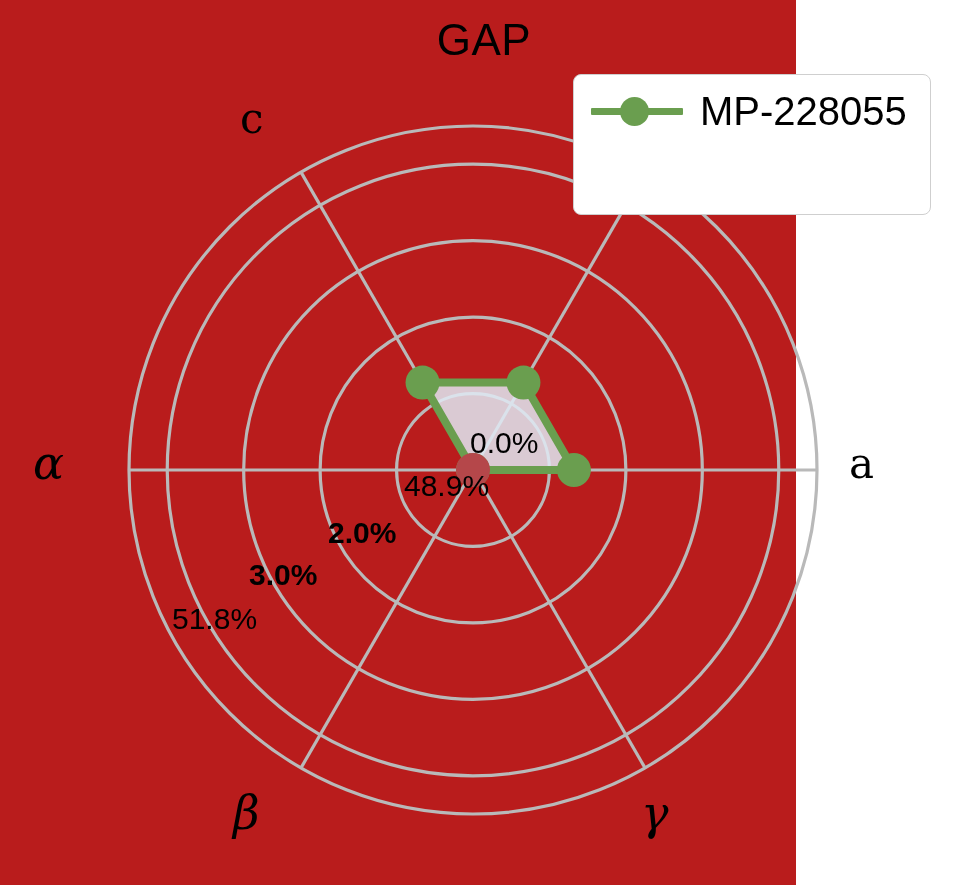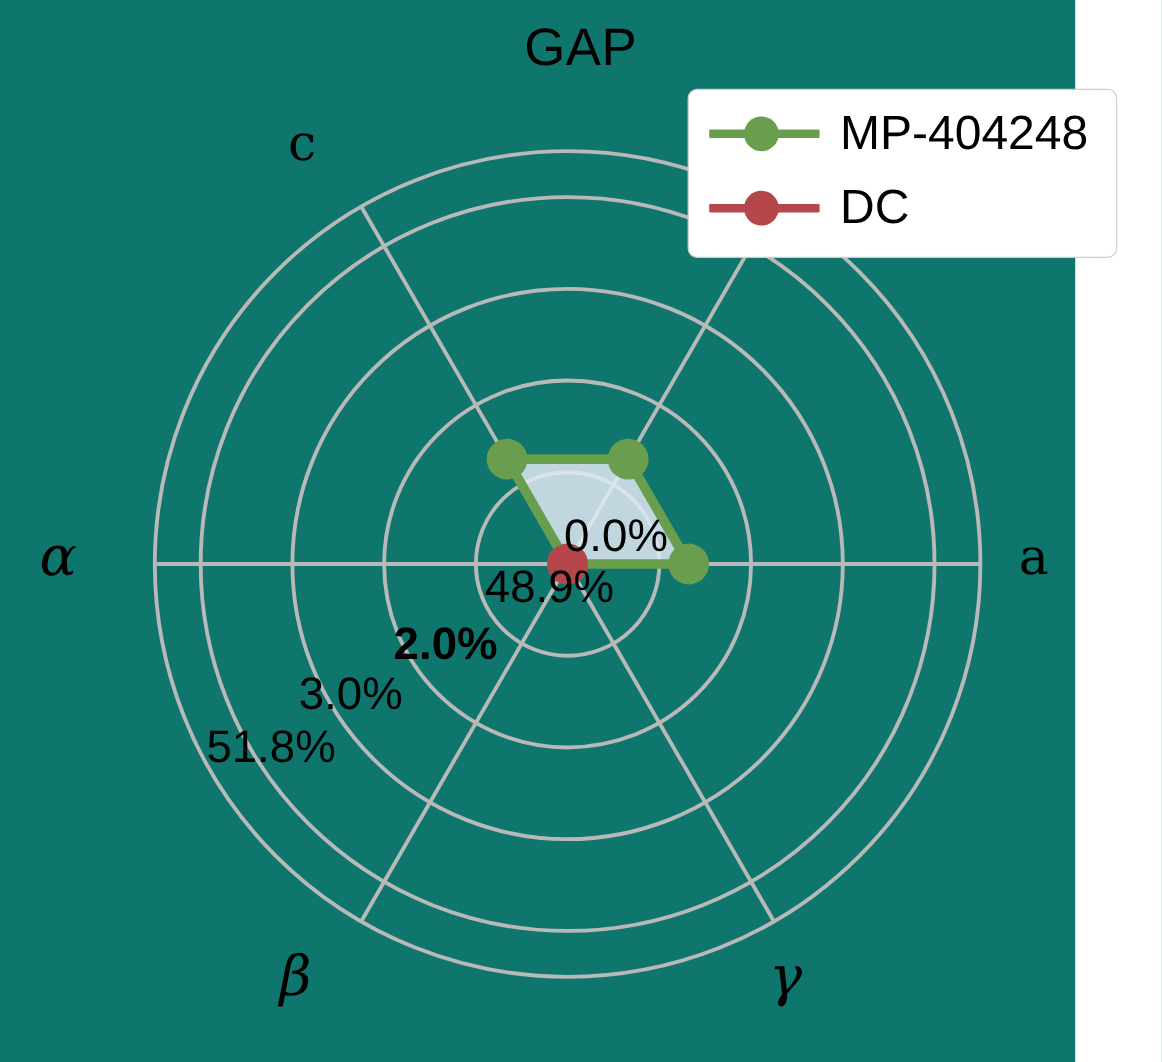--- a/index.html
+++ b/index.html
@@ -8,23 +8,23 @@
     background: #ffffff;
   }
   body {
     width: 968px;
     height: 885px;
     font-family: "Liberation Sans", sans-serif;
     overflow: hidden;
   }
   #figure {
     position: relative;
-    width: 896px;
+    width: 796px;
     height: 885px;
-    background: #0f766e;
+    background: #b91c1c;
   }
   #polar-svg {
     position: absolute;
     left: 0;
     top: 0;
     width: 968px;
     height: 885px;
   }
   .chart-title {
     position: absolute;
@@ -53,21 +53,21 @@
     font-family: "DejaVu Serif", serif;
     font-style: normal;
     font-size: 42px;
   }
   .axis-label.behind {
     color: #c9c9c9;
     z-index: 1;
   }
   .tick-label {
     position: absolute;
-    font-size: 38px;
+    font-size: 30px;
     color: #000000;
     line-height: 1;
     white-space: nowrap;
     z-index: 6;
   }
   #legend-box {
     position: absolute;
     left: 573px;
     top: 74px;
     width: 358px;
@@ -162,33 +162,26 @@
 
   <div class="axis-label latin" style="left:849px; top:443px;">a</div>
   <div class="axis-label latin" style="left:240px; top:98px;">c</div>
   <div class="axis-label greek" style="left:33px; top:440px;">α</div>
   <div class="axis-label greek" style="left:233px; top:790px;">β</div>
   <div class="axis-label greek" style="left:641px; top:790px;">γ</div>
 
   <div class="tick-label" style="left:470px; top:428px;">0.0%</div>
   <div class="tick-label" style="left:404px; top:471px;">48.9%</div>
   <div class="tick-label" style="left:328px; top:518px;font-weight:bold;">2.0%</div>
-  <div class="tick-label" style="left:249px; top:560px;">3.0%</div>
+  <div class="tick-label" style="left:249px; top:560px;font-weight:bold;">3.0%</div>
   <div class="tick-label" style="left:172px; top:604px;">51.8%</div>
 
   <div id="legend-box">
     <div class="legend-row r0">
       <span class="legend-swatch">
         <span class="lline" style="background: rgb(106, 158, 79);"></span>
         <span class="ldot" style="background: rgb(106, 158, 79);"></span>
       </span>
-      <span class="legend-text">MP-404248</span>
-    </div>
-    <div class="legend-row r1">
-      <span class="legend-swatch">
-        <span class="lline" style="background: rgb(181, 71, 74);"></span>
-        <span class="ldot" style="background: rgb(181, 71, 74);"></span>
-      </span>
-      <span class="legend-text">DC</span>
+      <span class="legend-text">MP-228055</span>
     </div>
   </div>
 
 </div>
 
 </body></html>

